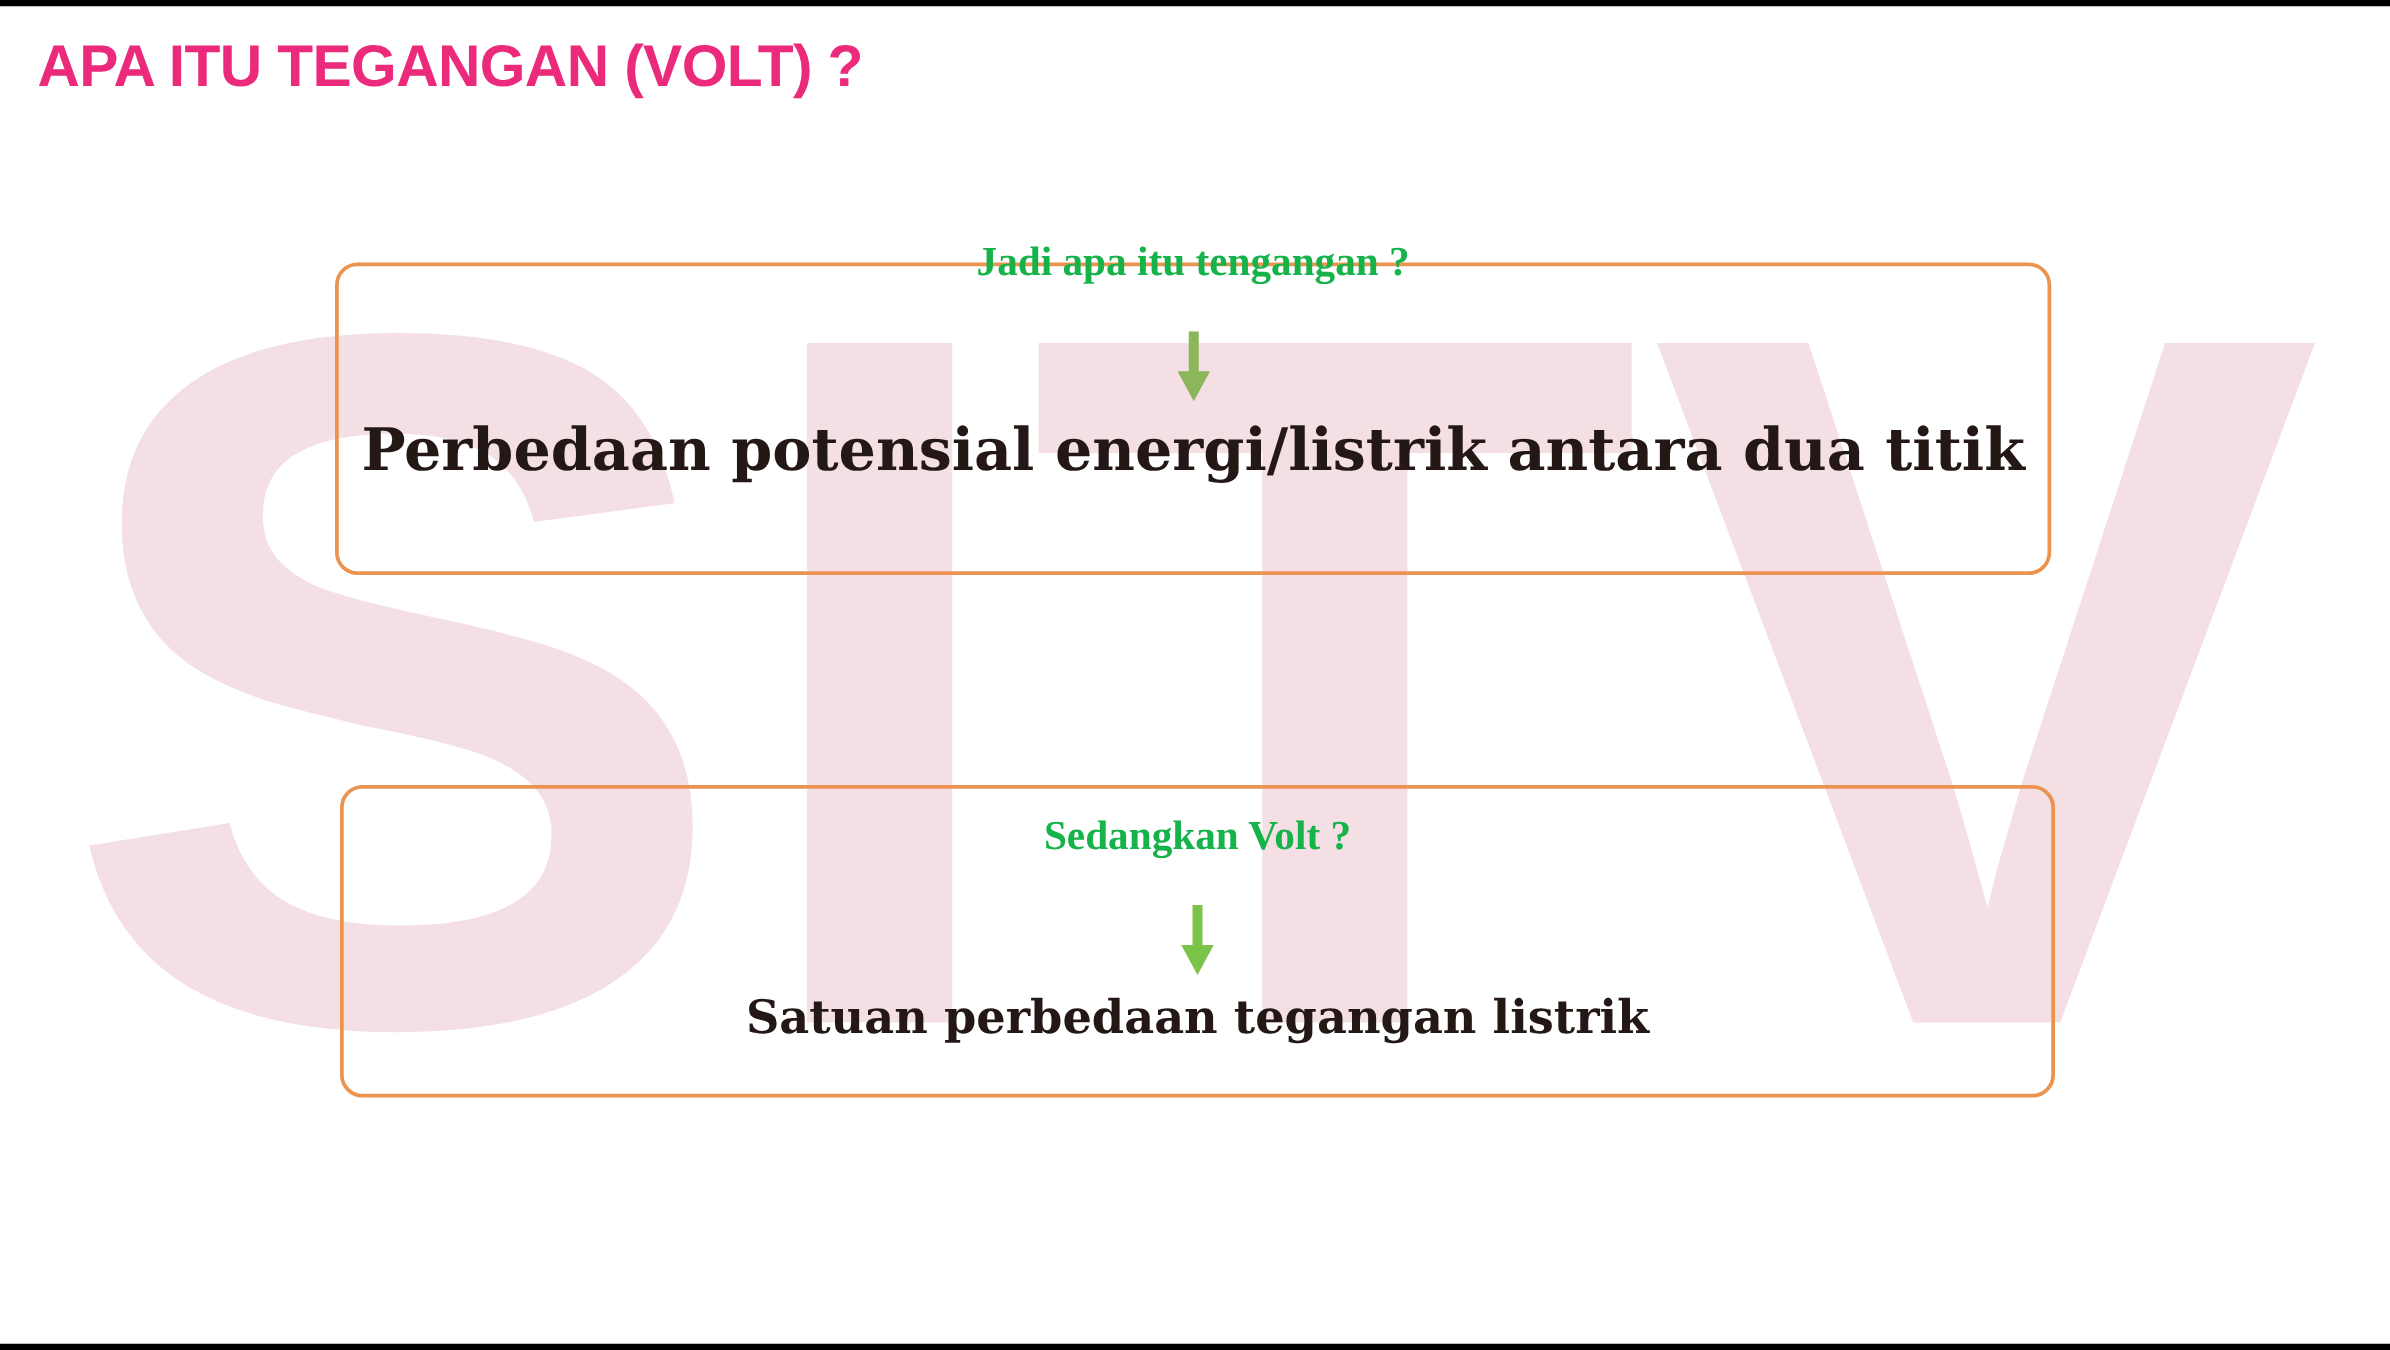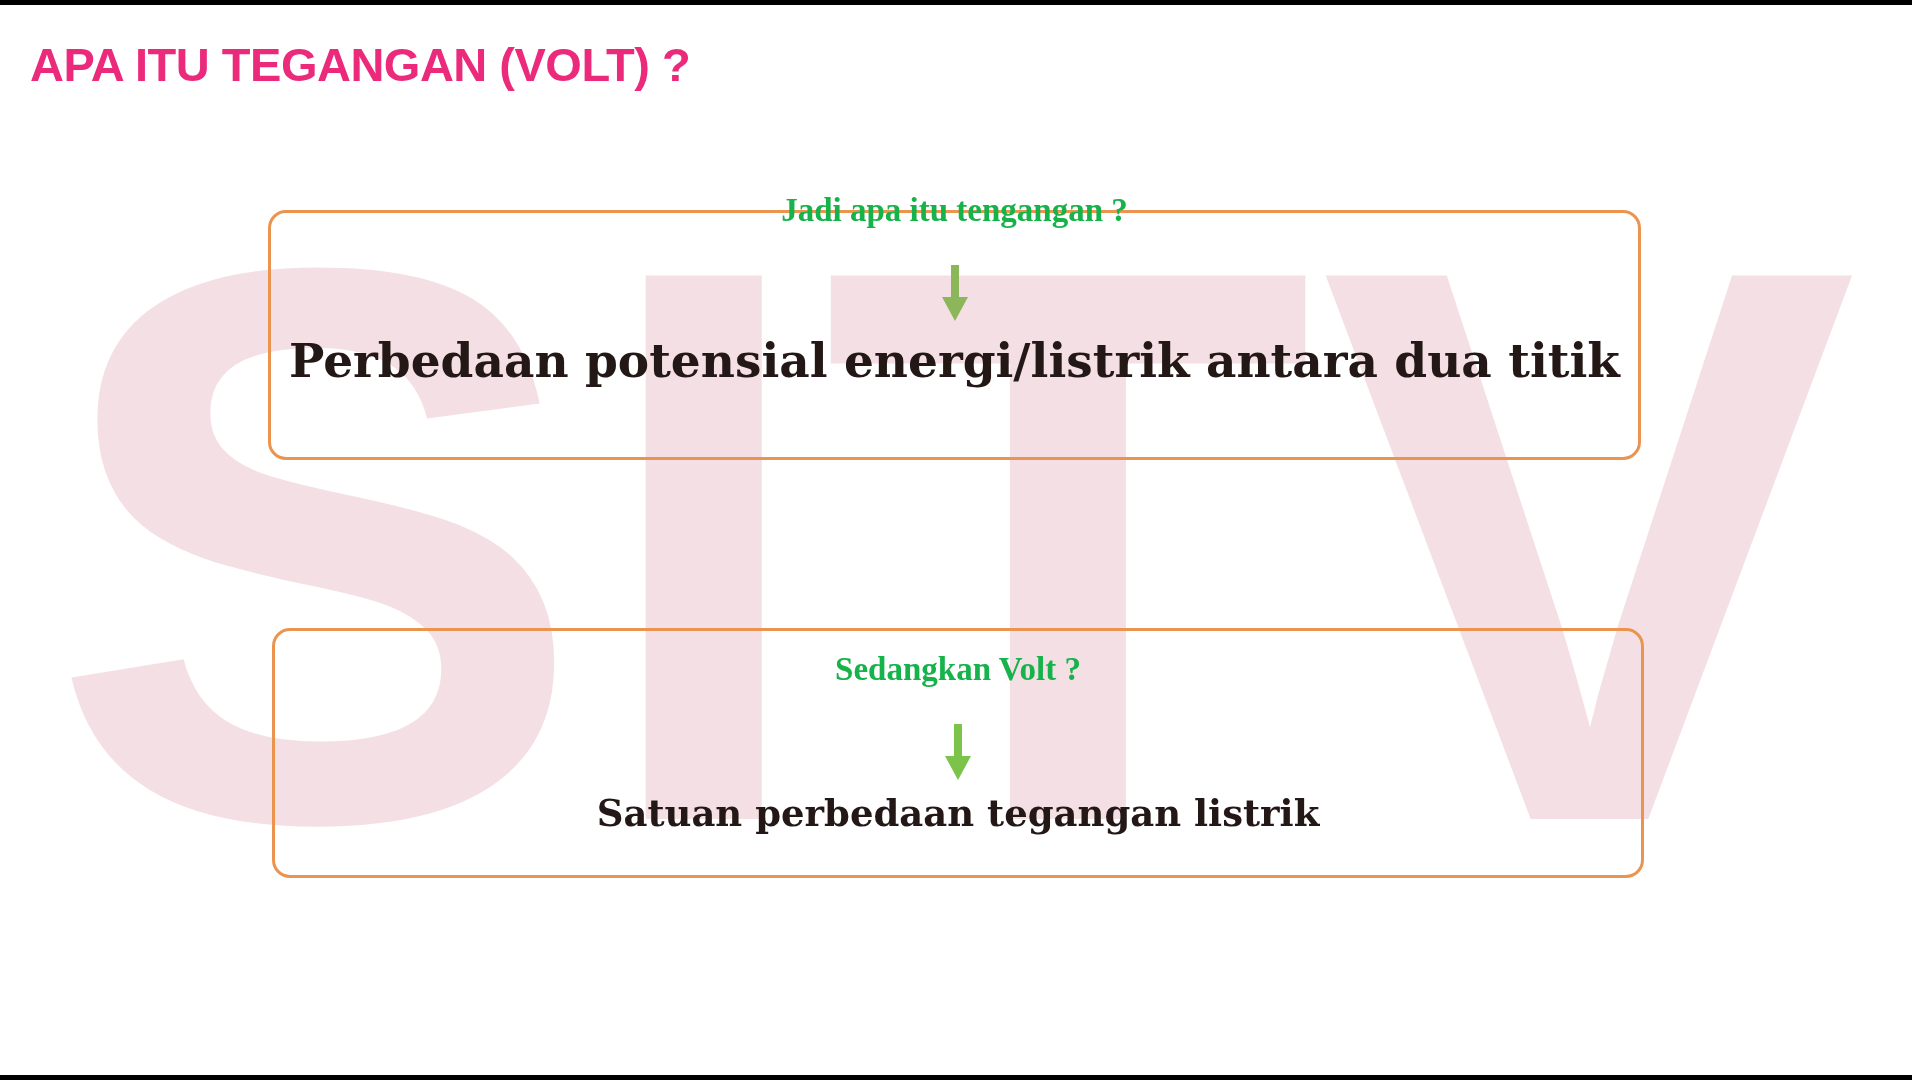--- a/index.html
+++ b/index.html
@@ -47,21 +47,21 @@
     color: #f4e0e4;
     white-space: nowrap;
     user-select: none;
     transform: scaleX(1.02);
   }
 
   
   #page-title {
     position: absolute;
     left: 30px;
-    top: 32px;
+    top: 20px;
     z-index: 5;
     font-family: "Liberation Sans", sans-serif;
     font-weight: 700;
     font-size: 47px;
     letter-spacing: -0.5px;
     color: #ec2a7b;
     white-space: nowrap;
   }
 
   

